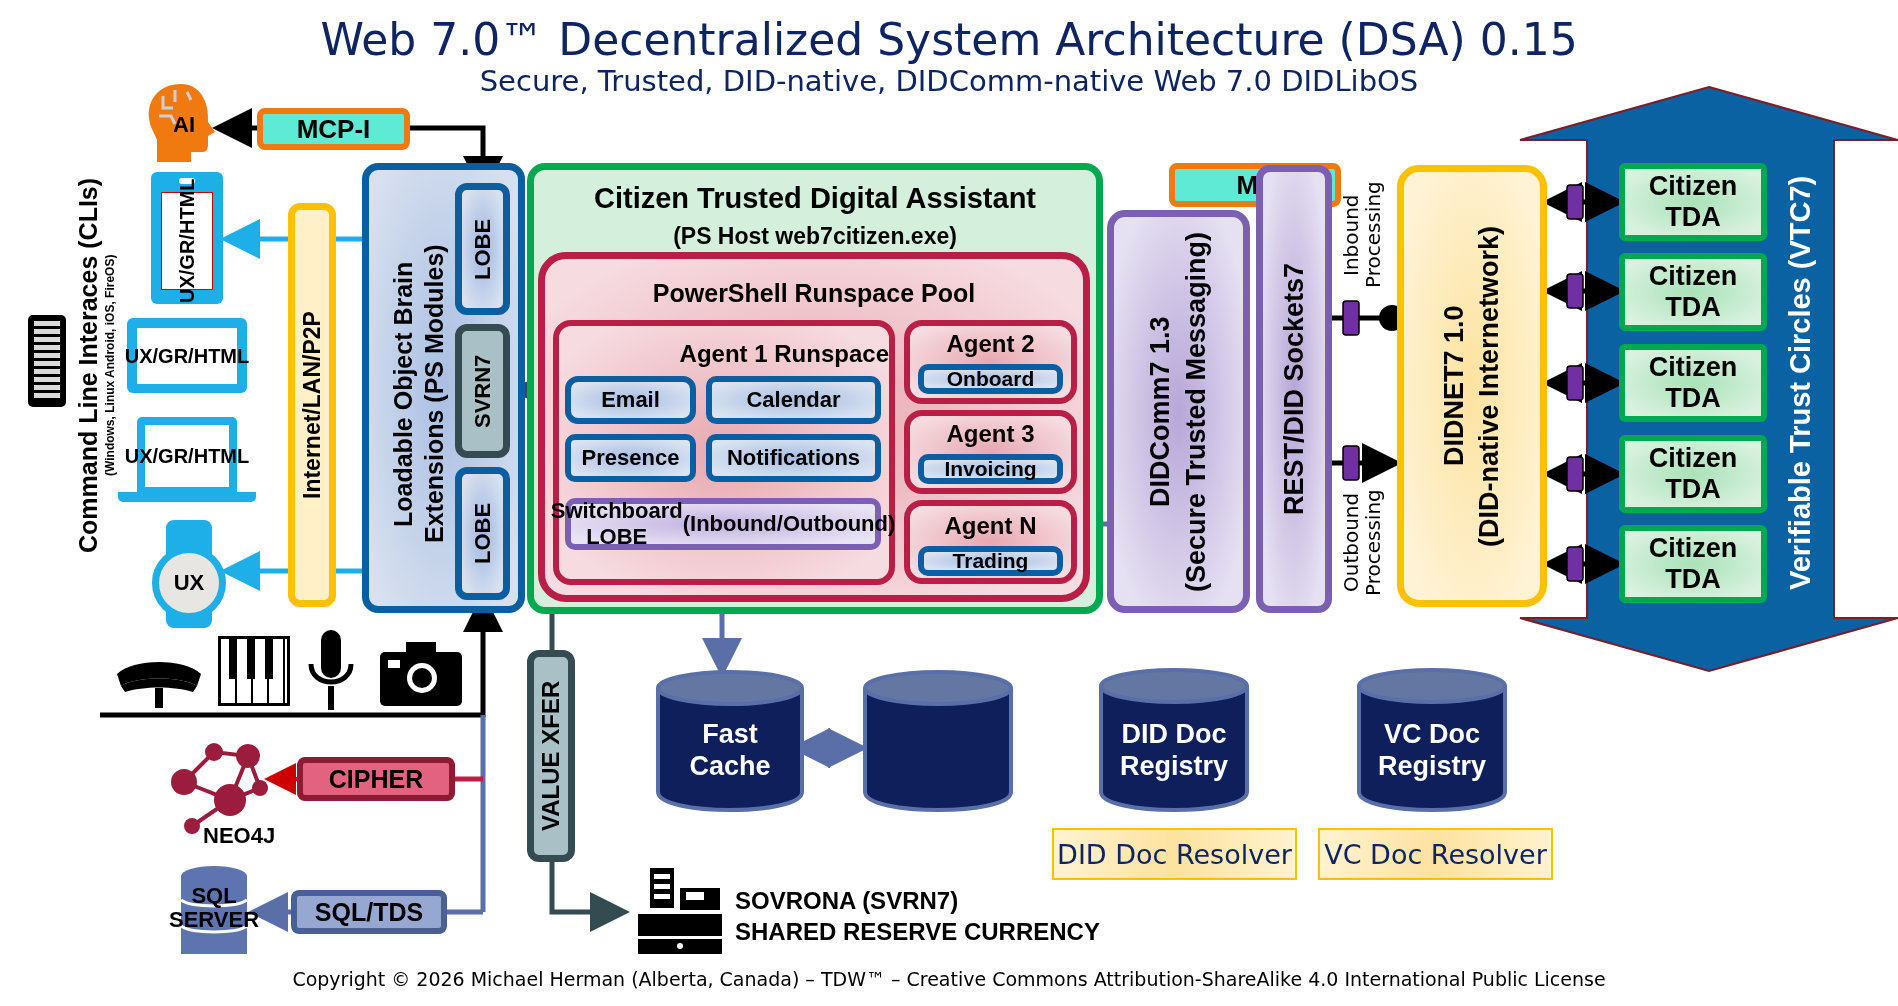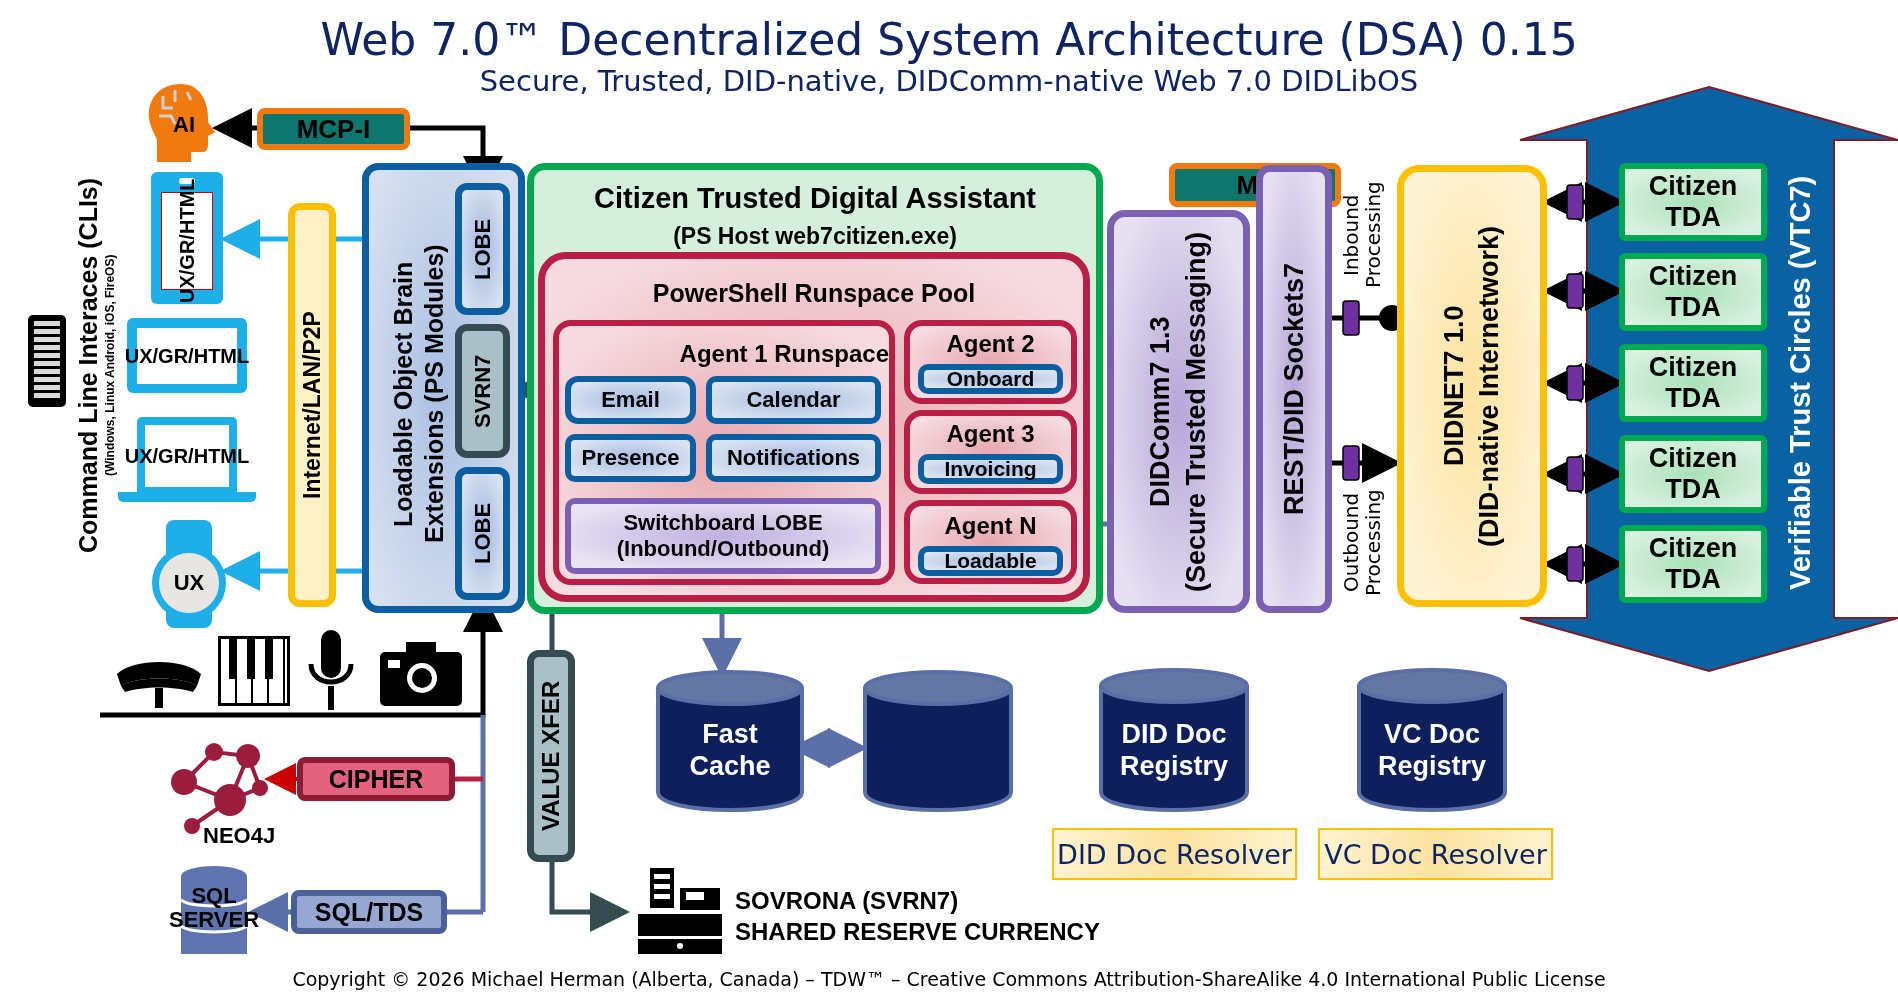--- a/index.html
+++ b/index.html
@@ -4,21 +4,21 @@
 <style>
   html, body { margin:0; padding:0; background:#ffffff; }
   body { width:1898px; height:1006px; position:relative; overflow:hidden;
          font-family:"Liberation Sans", "DejaVu Sans", sans-serif; color:#000; }
   .abs { position:absolute; box-sizing:border-box; }
   .title { left:0; width:1898px; top:14px; text-align:center; font-size:44px; color:#0f2563; font-family:"DejaVu Sans", sans-serif; }
   .subtitle { left:0; width:1898px; top:64px; text-align:center; font-size:29px; color:#0f2563; font-family:"DejaVu Sans", sans-serif; }
   .bold { font-weight:bold; }
   .center { display:flex; align-items:center; justify-content:center; text-align:center; }
   .vtext { writing-mode:vertical-rl; transform:rotate(180deg); }
-  .orangebox { background:#0f766e; border:6px solid #f07a10; border-radius:8px; font-weight:bold; font-size:26px; }
+  .orangebox { background:#5eead4; border:6px solid #f07a10; border-radius:8px; font-weight:bold; font-size:26px; }
   .bluepanel { background:radial-gradient(ellipse at center, #a9bfe3 0%, #d7e0ef 90%); border:7px solid #0b5e9f; border-radius:16px; }
   .lobe { background:radial-gradient(ellipse at center, #9fb7e0 0%, #d9e1f0 85%); border:7px solid #0b5e9f; border-radius:12px; font-weight:bold; font-size:22px; }
   .svrn { background:#a9c0c6; border:7px solid #344b52; border-radius:12px; font-weight:bold; font-size:22px; }
   .greenpanel { background:#d4f0dc; border:7px solid #00a950; border-radius:18px; }
   .redpanel { background:radial-gradient(ellipse at center, #e8a8b0 0%, #f6dbe0 85%); border:7px solid #b81e46; border-radius:28px; }
   .redinner { background:radial-gradient(ellipse at center, #e8a8b0 0%, #f6dbe0 85%); border:6px solid #b81e46; border-radius:18px; }
   .tile { background:radial-gradient(ellipse at center, #a5bde2 0%, #dbe3f1 85%); border:6px solid #0b5e9f; border-radius:10px; font-weight:bold; font-size:22px; }
   .purplepanel { background:radial-gradient(ellipse at center, #b7a6d8 0%, #e6e1f2 85%); border:7px solid #7b5fb3; border-radius:18px; }
   .yellowpanel { background:radial-gradient(ellipse at center, #fde3a0 0%, #fff3d6 85%); border:7px solid #ffc000; border-radius:22px; }
   .internet { background:#fff0c8; border:7px solid #ffc000; border-radius:12px; font-weight:bold; font-size:23px; }
@@ -268,36 +268,36 @@
 <div class="abs redpanel" style="left:538px;top:252px;width:552px;height:350px;">
   <div class="abs bold" style="left:0;width:538px;top:20px;text-align:center;font-size:25px;">PowerShell Runspace Pool</div>
 </div>
 <div class="abs redinner" style="left:553px;top:320px;width:342px;height:265px;">
   <div class="abs bold" style="left:0;width:330px;top:14px;text-align:right;font-size:24px;">Agent 1 Runspace</div>
 </div>
 <div class="abs tile center" style="left:565px;top:376px;width:131px;height:48px;border-radius:13px;">Email</div>
 <div class="abs tile center" style="left:706px;top:376px;width:175px;height:48px;">Calendar</div>
 <div class="abs tile center" style="left:565px;top:434px;width:131px;height:48px;">Presence</div>
 <div class="abs tile center" style="left:706px;top:434px;width:175px;height:48px;">Notifications</div>
-<div class="abs center bold" style="left:565px;top:498px;width:316px;height:76px;background:radial-gradient(ellipse at center,#c0b0e0 0%,#e9e4f4 85%);border:6px solid #7b5fb3;border-radius:10px;font-size:22px;line-height:1.2;flex-direction:column;">
+<div class="abs center bold" style="left:565px;top:498px;width:316px;height:52px;background:radial-gradient(ellipse at center,#c0b0e0 0%,#e9e4f4 85%);border:6px solid #7b5fb3;border-radius:10px;font-size:22px;line-height:1.2;flex-direction:row;">
   <span>Switchboard LOBE</span>
   <span>(Inbound/Outbound)</span>
 </div>
 
 <div class="abs redinner" style="left:904px;top:320px;width:173px;height:84px;">
   <div class="abs bold" style="left:0;width:161px;top:4px;text-align:center;font-size:24px;">Agent 2</div>
   <div class="abs tile center" style="left:8px;top:38px;width:145px;height:30px;font-size:21px;">Onboard</div>
 </div>
 <div class="abs redinner" style="left:904px;top:410px;width:173px;height:84px;">
   <div class="abs bold" style="left:0;width:161px;top:4px;text-align:center;font-size:24px;">Agent 3</div>
   <div class="abs tile center" style="left:8px;top:38px;width:145px;height:30px;font-size:21px;">Invoicing</div>
 </div>
 <div class="abs redinner" style="left:904px;top:500px;width:173px;height:84px;">
   <div class="abs bold" style="left:0;width:161px;top:6px;text-align:center;font-size:24px;">Agent N</div>
-  <div class="abs tile center" style="left:8px;top:40px;width:145px;height:30px;font-size:21px;">Loadable</div>
+  <div class="abs tile center" style="left:8px;top:40px;width:145px;height:30px;font-size:21px;">Trading</div>
 </div>
 
 <div class="abs" style="left:655px;top:670px;width:150px;height:142px;">
   <svg width="150" height="142" viewBox="0 0 150 142">
       <path d="M3,18 L3,122 C3,146 147,146 147,122 L147,18" fill="#0f1f5c" stroke="#5a6fa8" stroke-width="4"></path>
       <ellipse cx="75" cy="18" rx="72" ry="16" fill="#6477a2" stroke="#5a6fa8" stroke-width="4"></ellipse>
     </svg>
   <div class="abs cyl-text" style="left:0;width:150px;top:48px;">
       <div>Fast</div>
       <div>Cache</div>

